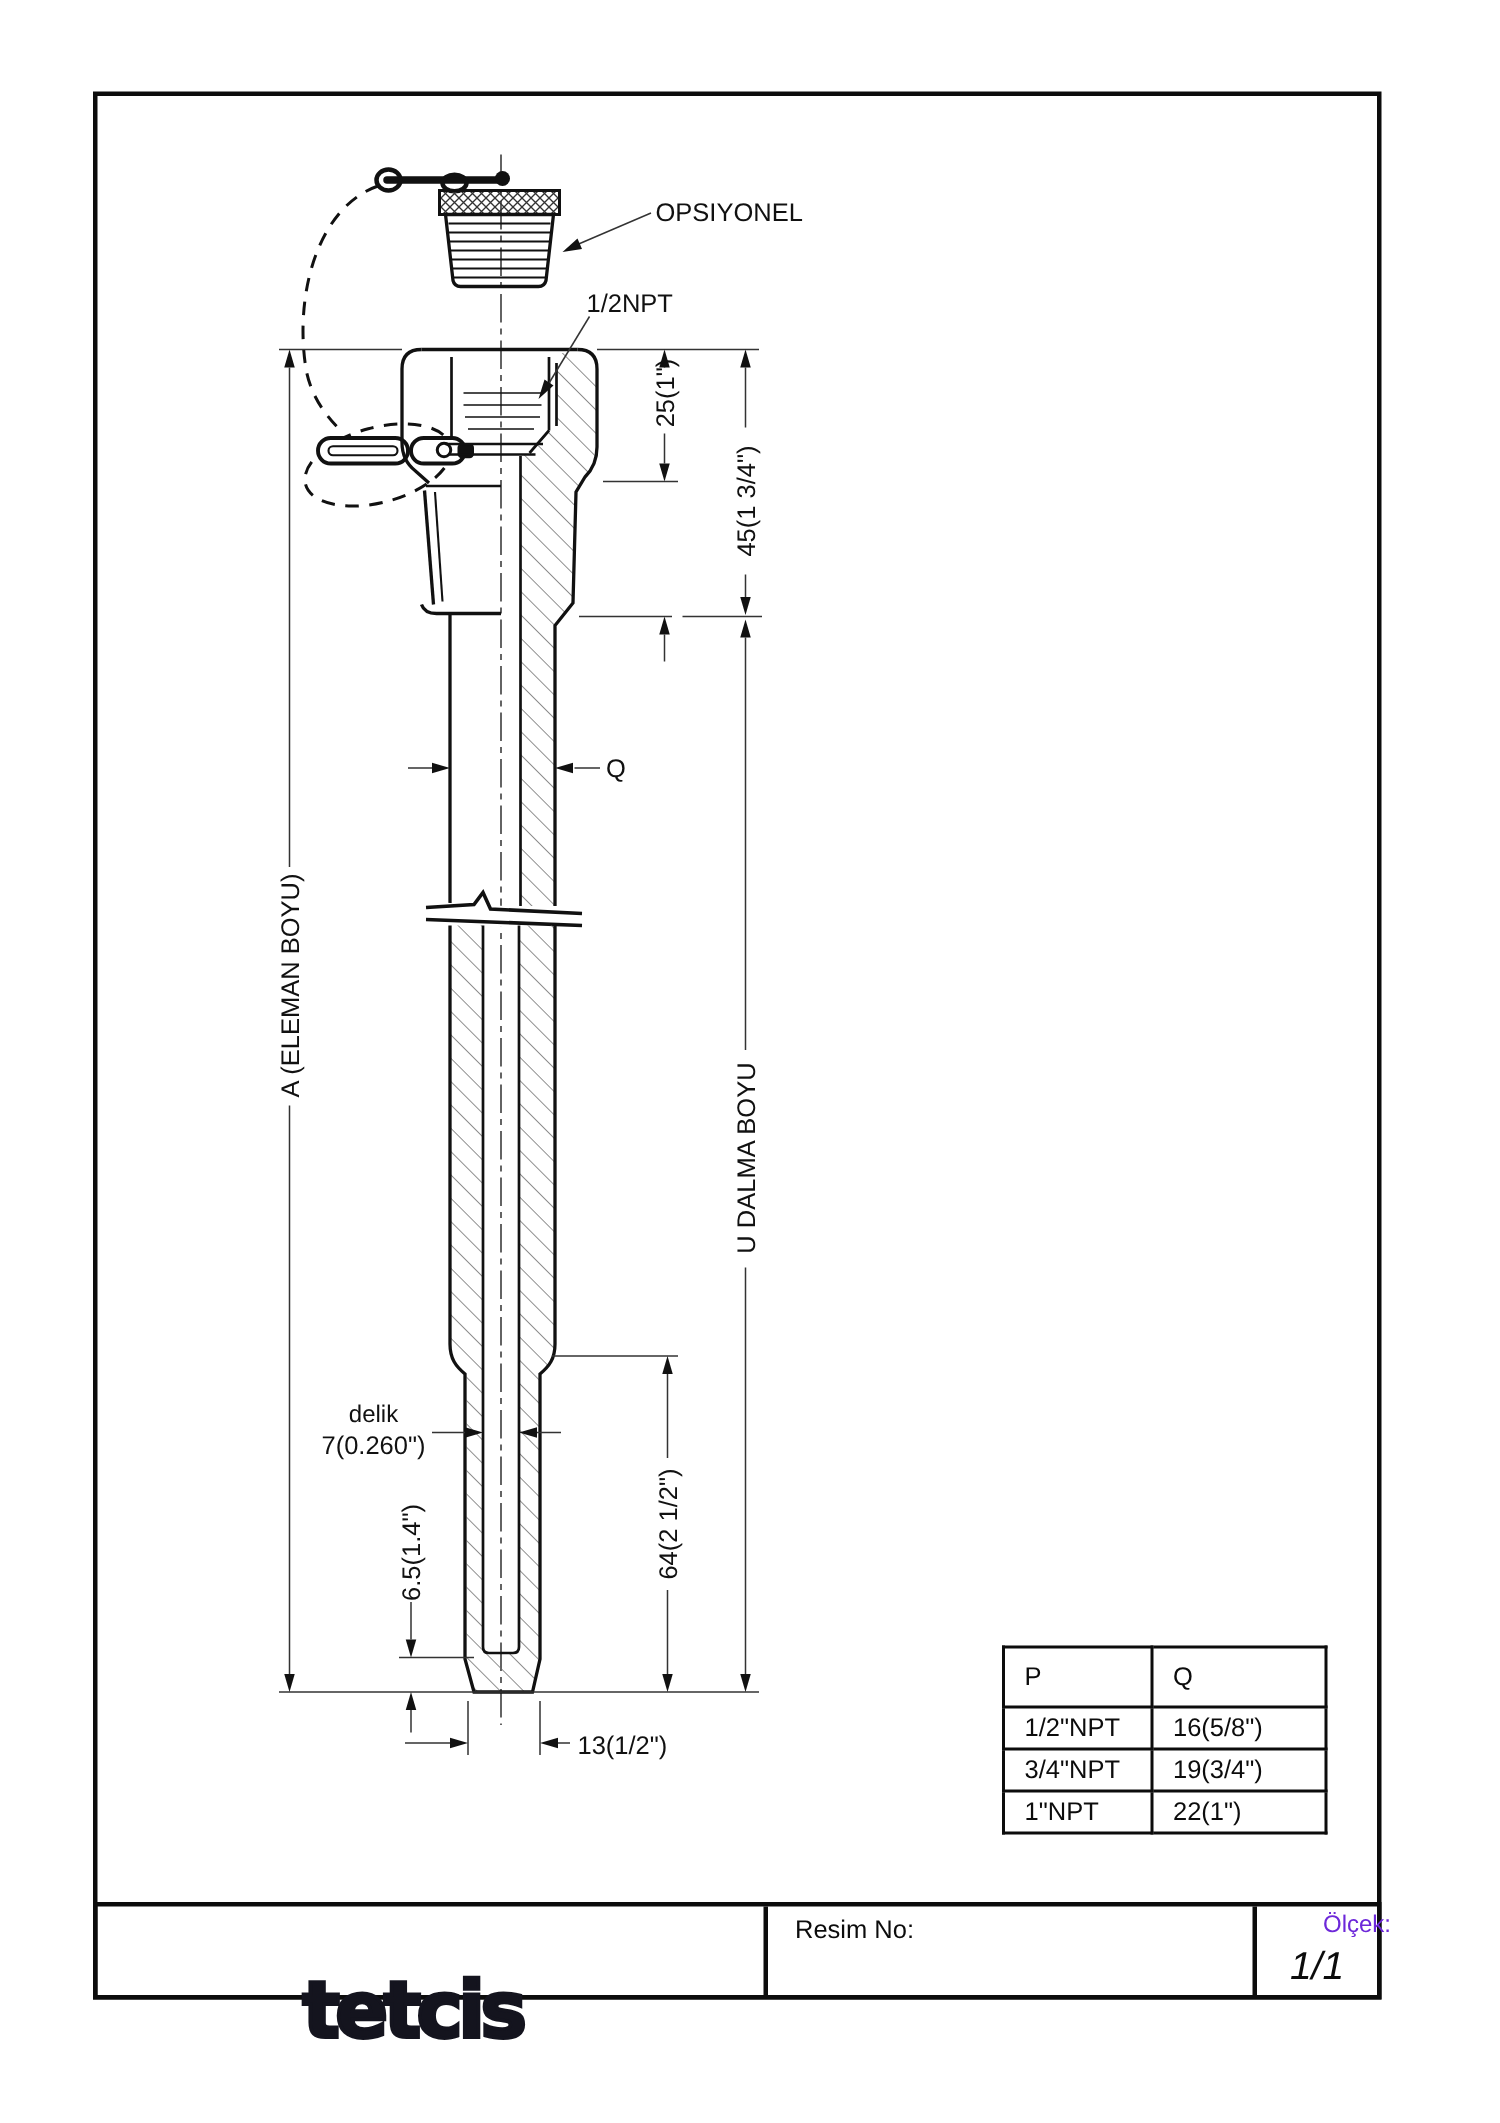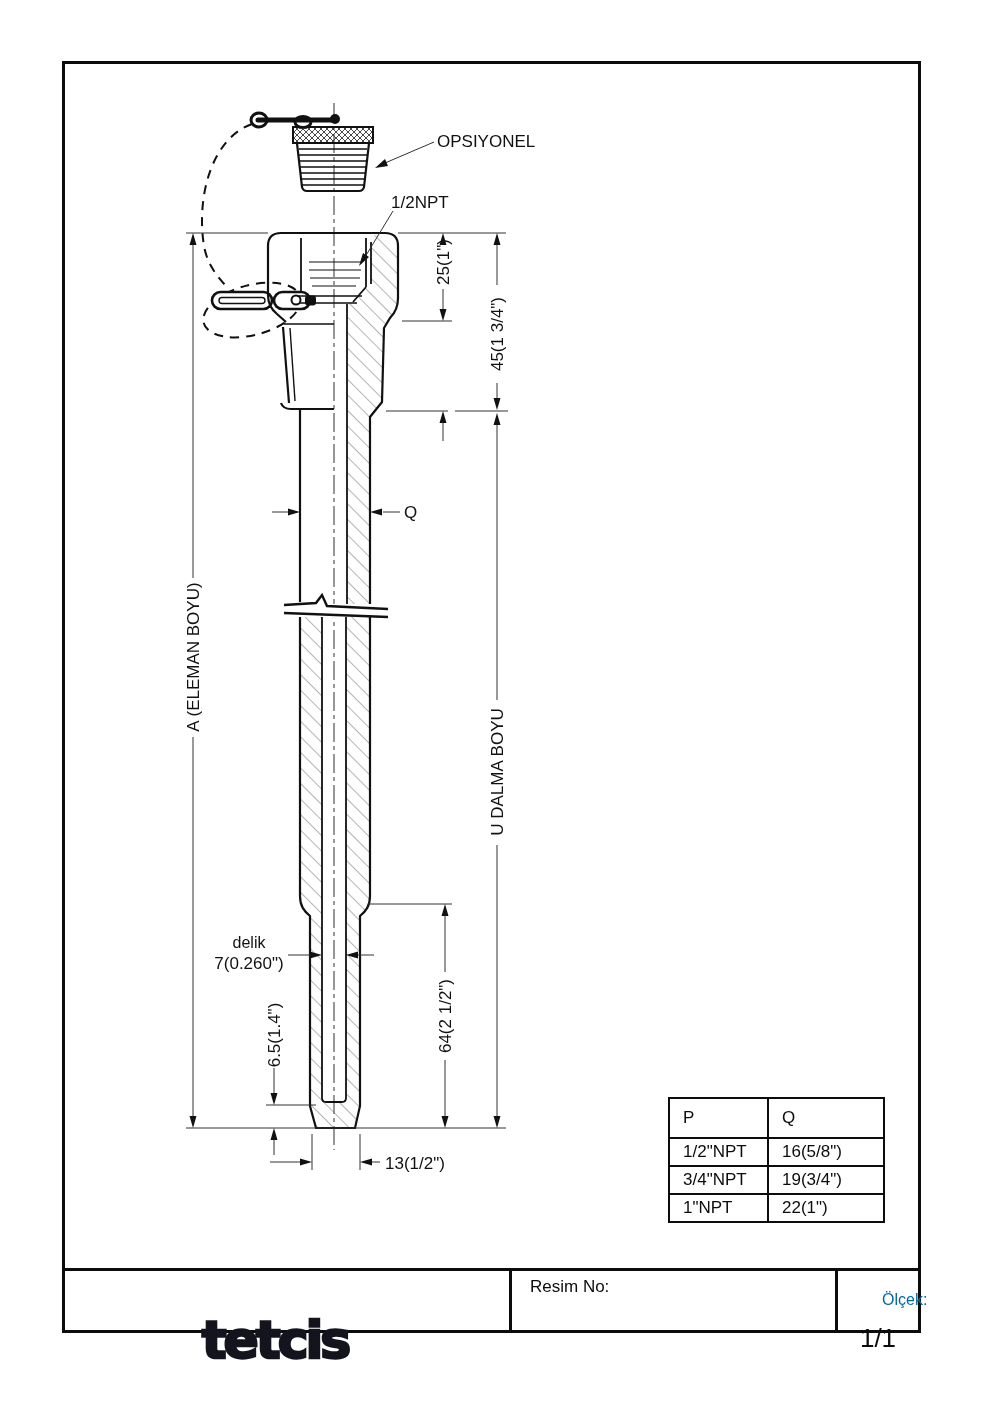--- a/index.html
+++ b/index.html
@@ -19,22 +19,22 @@
   #pq-table col.c1{width:99px;} #pq-table col.c2{width:116px;}
 
   
   #titleblock{position:absolute;left:62px;top:1268px;width:859px;height:65px;
               border:3px solid #0c0c0c;box-sizing:border-box;display:flex;}
   .tb-cell{position:relative;box-sizing:border-box;height:100%;}
   #tb-logo{width:425px;display:flex;align-items:center;justify-content:center;margin-top:40px;}
   #tb-resim{width:345px;border-left:3px solid #0c0c0c;margin-left:24px;}
   #tb-olcek{width:83px;border-left:3px solid #0c0c0c;text-align:center;}
   #resim-label{position:absolute;left:18px;top:6px;font-size:17px;color:#0c0c0c;}
-  #olcek-label{display:block;margin-top:20px;font-size:16px;color:#0369a1;padding-left:44px;}
-  #olcek-value{display:block;margin-top:14px;font-size:26px;color:#0c0c0c;}
+  #olcek-label{display:block;margin-top:4px;font-size:16px;color:#6d28d9;padding-left:44px;}
+  #olcek-value{display:block;margin-top:2px;font-size:26px;color:#0c0c0c;font-style:italic;}
   .dimtxt{font-size:17px;fill:#111;}
   .small-note{font-size:16px;}
 </style>
 </head>
 <body>
 
 <div id="page">
 
   <div id="frame"></div>
 

